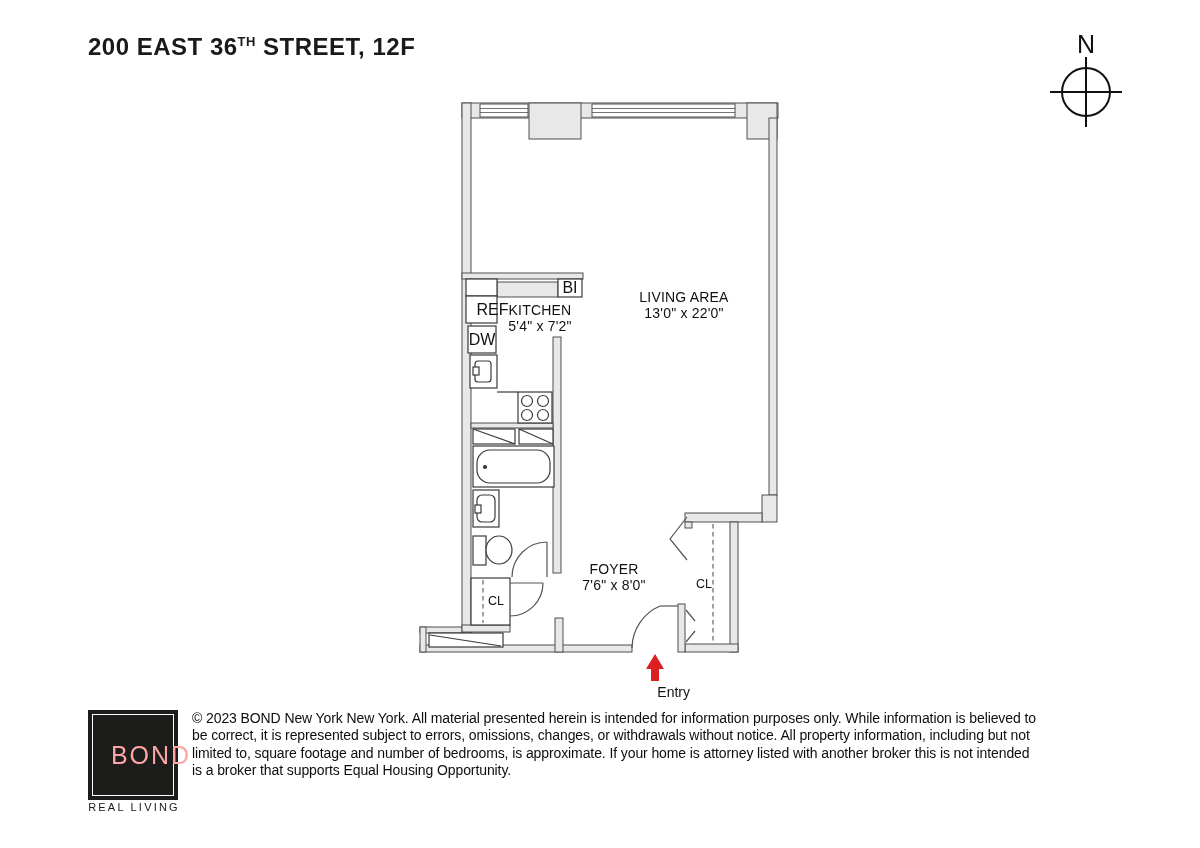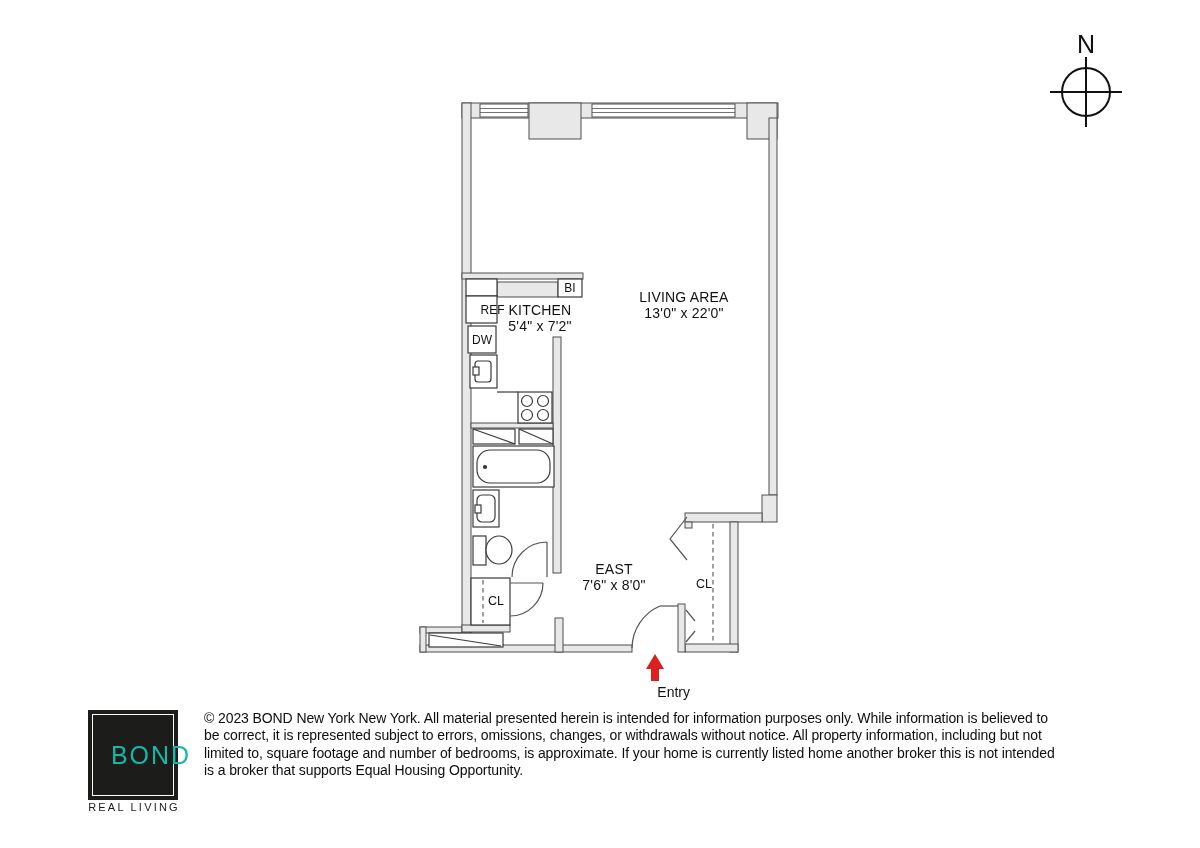--- a/index.html
+++ b/index.html
@@ -16,52 +16,53 @@
     white-space:nowrap;
   }
   .title sup { font-size:13px; font-weight:bold; vertical-align:super; }
 
   .compass-n {
     position:absolute; left:1066px; top:30px; width:40px; text-align:center;
     font-size:25px; color:#111; font-weight:400;
   }
 
   .room-label { position:absolute; text-align:center; color:#111; font-size:14px; line-height:16px; letter-spacing:0.2px; }
-  .small-label { position:absolute; text-align:center; color:#111; font-size:12px; line-height:12px; }
+  .small-label { position:absolute; text-align:center; color:#111; font-size:16px; line-height:12px; }
   .entry-label { position:absolute; left:620px; top:684px; width:70px; text-align:right; font-size:14px; color:#111; }
 
   .logo-box {
     position:absolute; left:88px; top:710px; width:90px; height:90px;
     background:#1c1c1a;
   }
   .logo-inner {
     position:absolute; left:4px; top:4px; right:4px; bottom:4px;
     border:1.5px solid #ffffff;
     display:flex; align-items:center; justify-content:center;
   }
   .logo-text {
-    color:#14b8a6; font-size:25px; letter-spacing:2px; font-weight:400;
+    color:#fca5a5; font-size:25px; letter-spacing:2px; font-weight:400;
     padding-left:4px;
     margin-left:32px;
   }
   .logo-tagline {
     position:absolute; left:86px; top:801px; width:96px; text-align:center;
     font-size:11px; letter-spacing:2.2px; color:#1a1a1a; white-space:nowrap;
   }
   .disclaimer {
-    position:absolute; left:204px; top:710px; width:944px;
+    position:absolute; left:192px; top:710px; width:944px;
     font-size:14px; line-height:17.3px; color:#0d0d0d; letter-spacing:-0.1px;
   }
   .disclaimer div { white-space:nowrap; }
 </style>
 </head>
 <body>
 
 <div class="canvas">
 
+  <div class="title"><span>200 EAST 36</span><sup>TH</sup><span> STREET, 12F</span></div>
 
   <div class="compass-n">N</div>
 
   <svg class="plan-svg" width="1200" height="848" viewBox="0 0 1200 848">
 
     <g fill="#e8e8e8" stroke="#4f4f4f" stroke-width="1">
       <rect x="462" y="103" width="316" height="15"></rect>
       <rect x="529" y="103" width="52" height="36"></rect>
       <rect x="747" y="103" width="30" height="36"></rect>
       <rect x="769" y="118" width="8" height="377"></rect>
@@ -160,21 +161,21 @@
     <div>LIVING AREA</div>
     <div>13'0" x 22'0"</div>
   </div>
 
   <div class="room-label" style="left:490px; top:302px; width:100px;">
     <div>KITCHEN</div>
     <div>5'4" x 7'2"</div>
   </div>
 
   <div class="room-label" style="left:544px; top:561px; width:140px;">
-    <div>EAST</div>
+    <div>FOYER</div>
     <div>7'6" x 8'0"</div>
   </div>
 
   <div class="small-label" style="left:466px; top:304px; width:53px;">REF</div>
   <div class="small-label" style="left:468px; top:334px; width:28px;">DW</div>
   <div class="small-label" style="left:558px; top:282px; width:24px;">BI</div>
   <div class="small-label" style="left:479px; top:595px; width:34px; font-size:12.5px;">CL</div>
   <div class="small-label" style="left:688px; top:578px; width:32px; font-size:12.5px;">CL</div>
 
   <div class="entry-label">Entry</div>
@@ -182,17 +183,17 @@
   <div class="logo-box">
     <div class="logo-inner">
       <span class="logo-text">BOND</span>
     </div>
   </div>
   <div class="logo-tagline">REAL LIVING</div>
 
   <div class="disclaimer">
     <div>© 2023 BOND New York New York. All material presented herein is intended for information purposes only. While information is believed to</div>
     <div>be correct, it is represented subject to errors, omissions, changes, or withdrawals without notice. All property information, including but not</div>
-    <div>limited to, square footage and number of bedrooms, is approximate. If your home is currently listed home another broker this is not intended</div>
+    <div>limited to, square footage and number of bedrooms, is approximate. If your home is attorney listed with another broker this is not intended</div>
     <div>is a broker that supports Equal Housing Opportunity.</div>
   </div>
 
 </div>
 
 </body></html>

